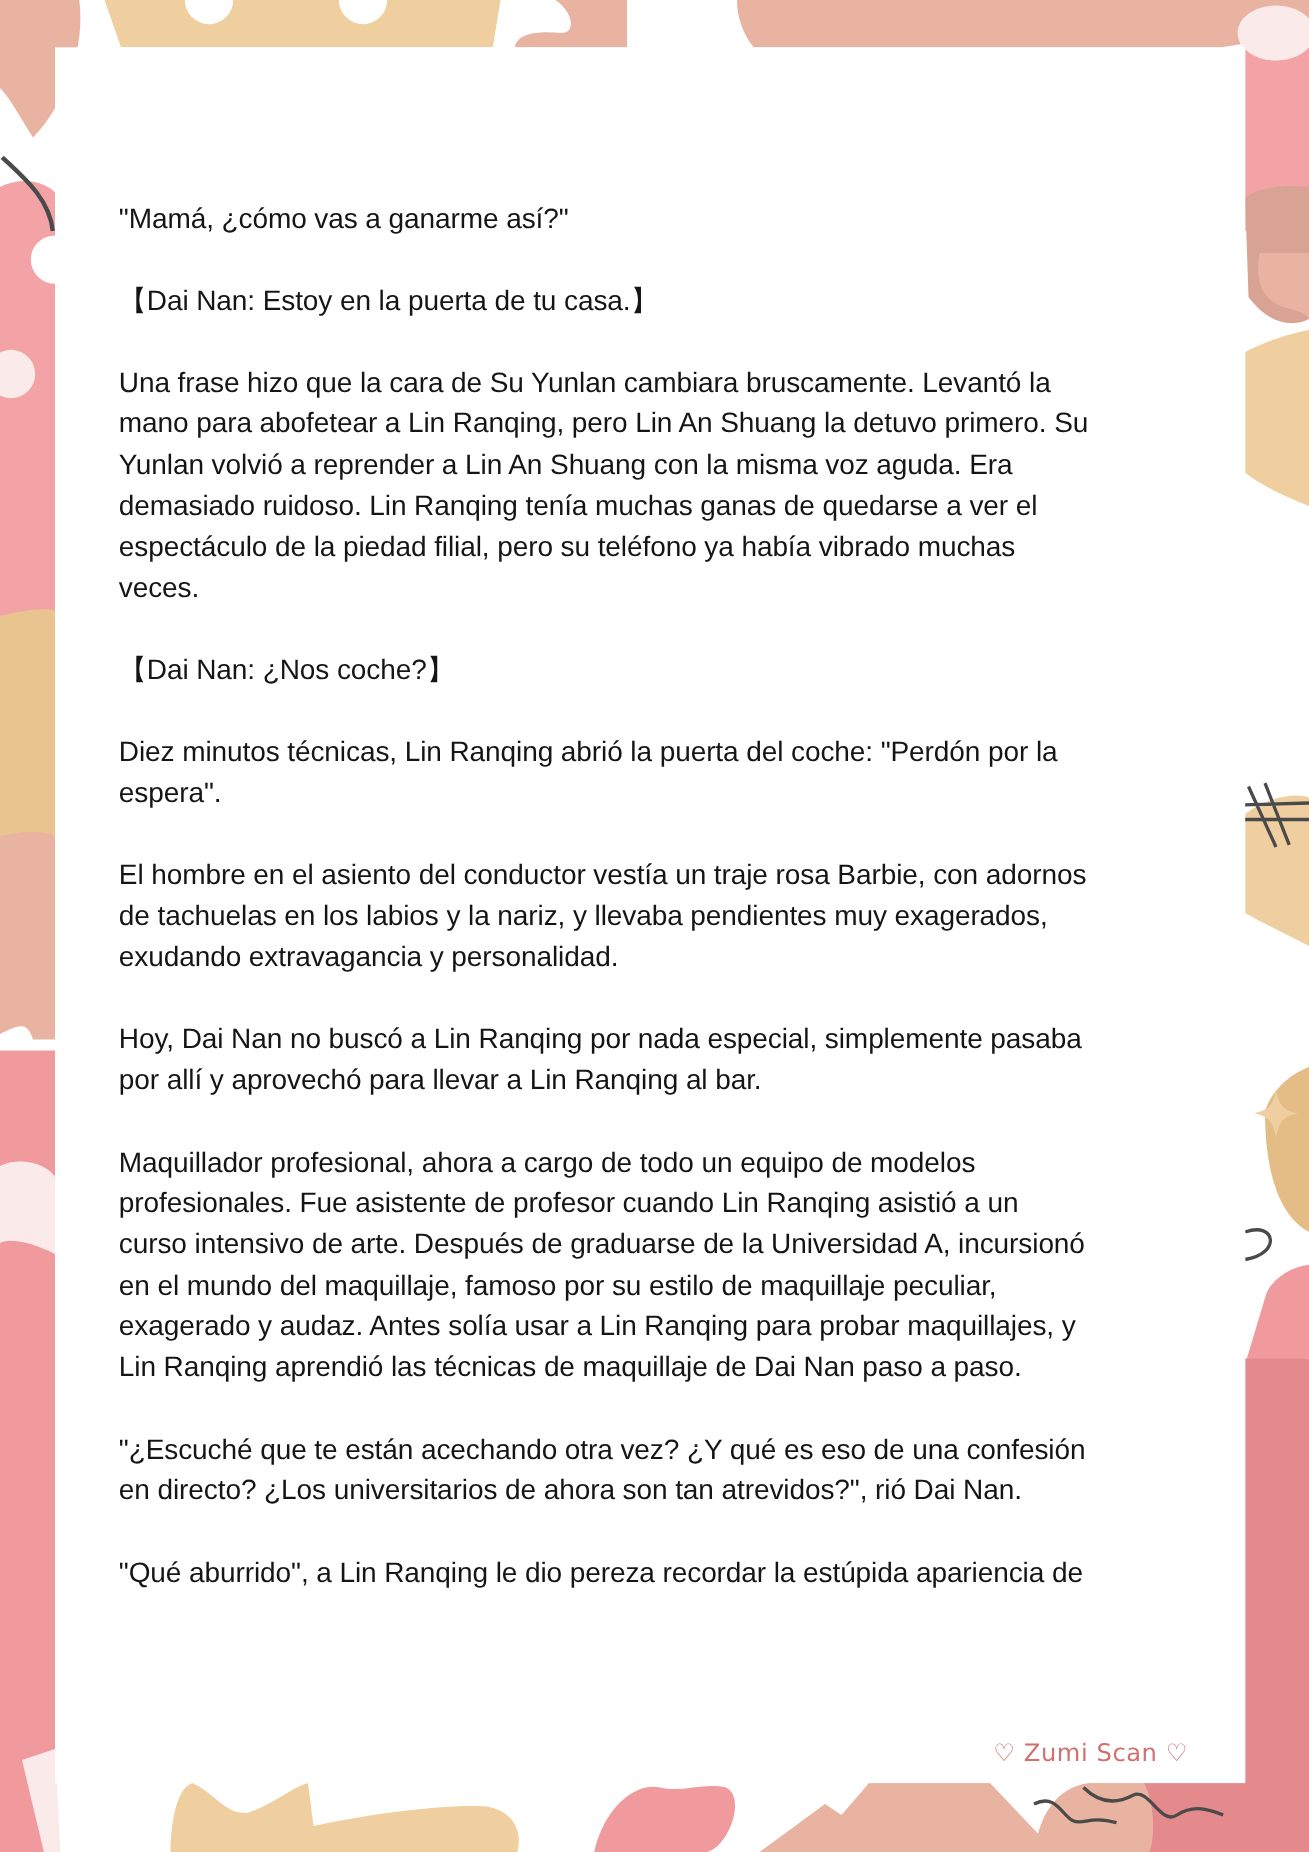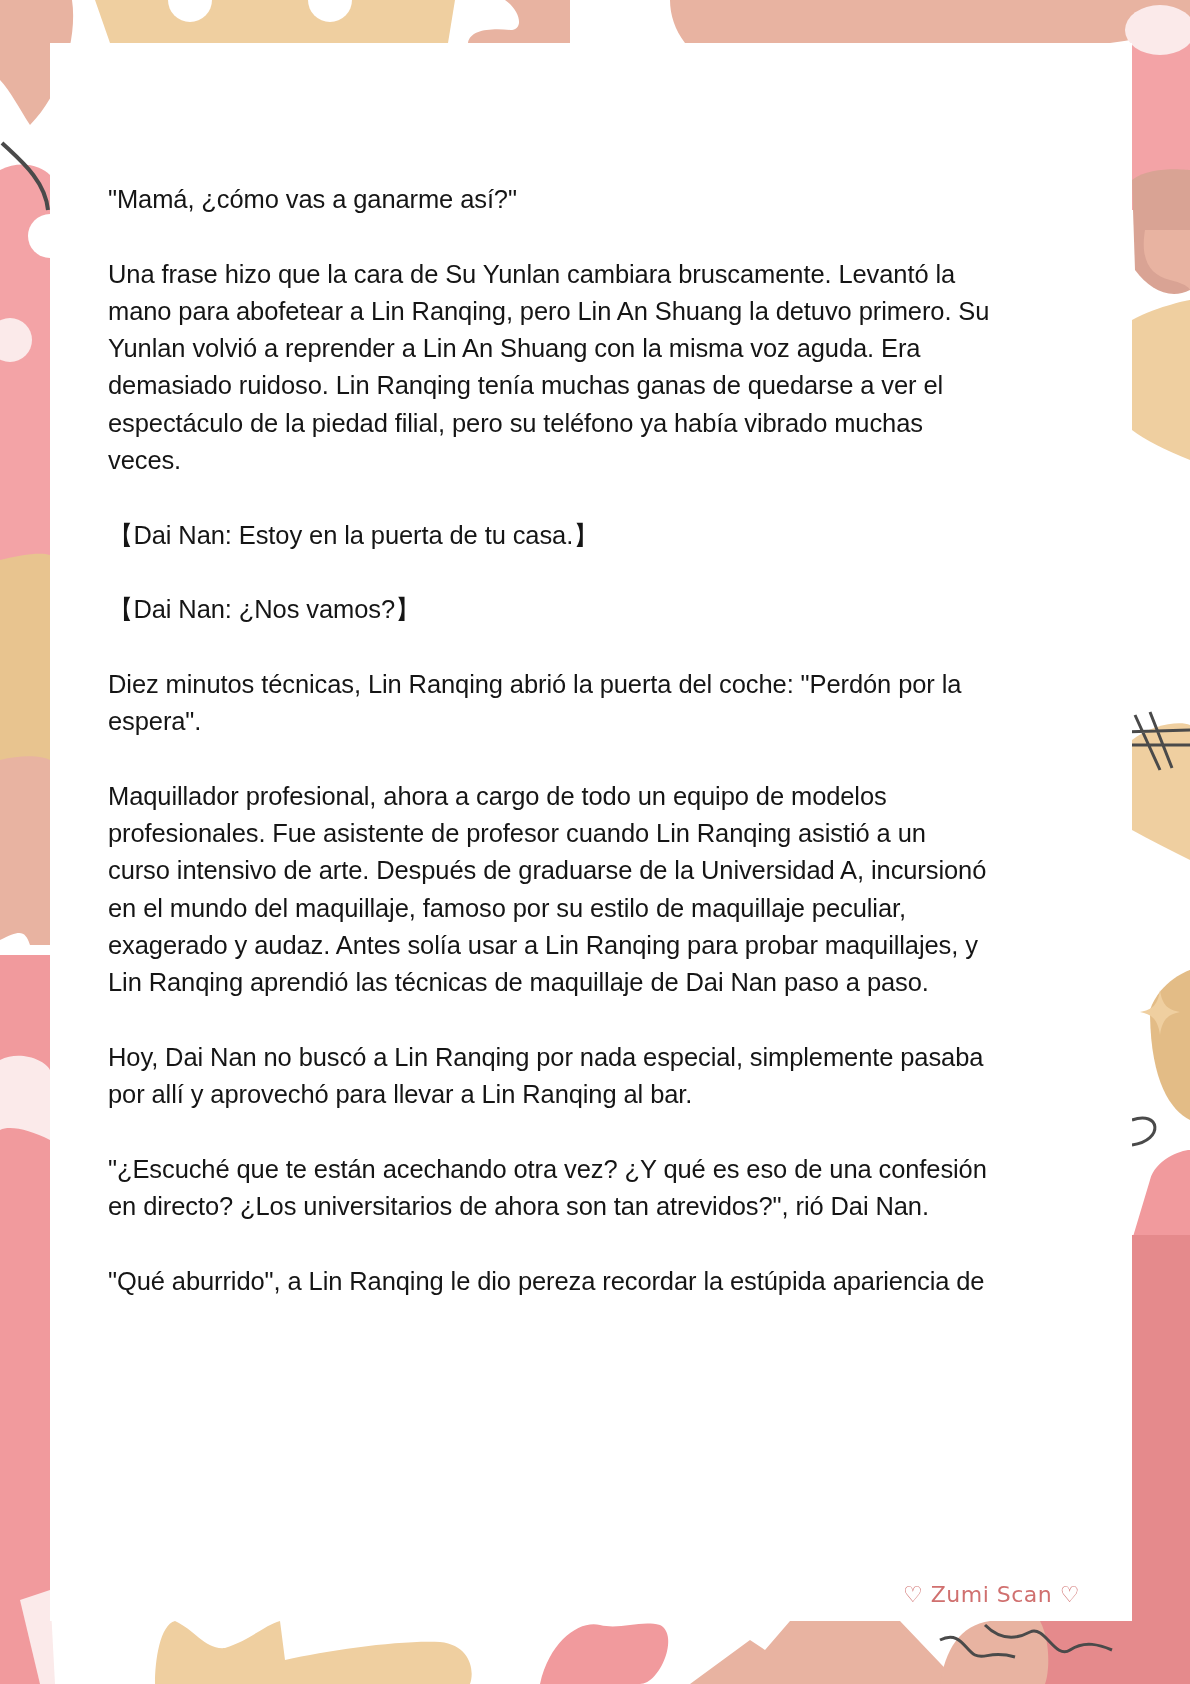--- a/index.html
+++ b/index.html
@@ -51,36 +51,39 @@
   <path d="M1132 1120 C1160 1110 1165 1140 1132 1145" stroke="#4a4a4a" stroke-width="3" fill="none"></path>
   <path d="M940 1640 C960 1630 965 1650 975 1655 C985 1660 990 1650 1015 1657 M985 1625 C1000 1640 1015 1640 1030 1632 C1045 1625 1055 1660 1070 1650 C1085 1640 1100 1645 1112 1650" stroke="#4a4a4a" stroke-width="3" fill="none"></path>
 
   <path d="M1160 990 C1162 1005 1168 1010 1180 1012 C1168 1014 1162 1020 1160 1035 C1158 1020 1152 1014 1140 1012 C1152 1010 1158 1005 1160 990 Z" fill="#EFCFA0"></path>
 </svg>
 
 <div class="panel"></div>
 
 <div class="content">
   <p>"Mamá, ¿cómo vas a ganarme así?"</p>
+  <p>【Dai Nan: Estoy en la puerta de tu casa.】</p>
   <p>Una frase hizo que la cara de Su Yunlan cambiara bruscamente. Levantó la
 mano para abofetear a Lin Ranqing, pero Lin An Shuang la detuvo primero. Su
 Yunlan volvió a reprender a Lin An Shuang con la misma voz aguda. Era
 demasiado ruidoso. Lin Ranqing tenía muchas ganas de quedarse a ver el
 espectáculo de la piedad filial, pero su teléfono ya había vibrado muchas
 veces.</p>
-  <p>【Dai Nan: Estoy en la puerta de tu casa.】</p>
-  <p>【Dai Nan: ¿Nos vamos?】</p>
+  <p>【Dai Nan: ¿Nos coche?】</p>
   <p>Diez minutos técnicas, Lin Ranqing abrió la puerta del coche: "Perdón por la
 espera".</p>
+  <p>El hombre en el asiento del conductor vestía un traje rosa Barbie, con adornos
+de tachuelas en los labios y la nariz, y llevaba pendientes muy exagerados,
+exudando extravagancia y personalidad.</p>
+  <p>Hoy, Dai Nan no buscó a Lin Ranqing por nada especial, simplemente pasaba
+por allí y aprovechó para llevar a Lin Ranqing al bar.</p>
   <p>Maquillador profesional, ahora a cargo de todo un equipo de modelos
 profesionales. Fue asistente de profesor cuando Lin Ranqing asistió a un
 curso intensivo de arte. Después de graduarse de la Universidad A, incursionó
 en el mundo del maquillaje, famoso por su estilo de maquillaje peculiar,
 exagerado y audaz. Antes solía usar a Lin Ranqing para probar maquillajes, y
 Lin Ranqing aprendió las técnicas de maquillaje de Dai Nan paso a paso.</p>
-  <p>Hoy, Dai Nan no buscó a Lin Ranqing por nada especial, simplemente pasaba
-por allí y aprovechó para llevar a Lin Ranqing al bar.</p>
   <p>"¿Escuché que te están acechando otra vez? ¿Y qué es eso de una confesión
 en directo? ¿Los universitarios de ahora son tan atrevidos?", rió Dai Nan.</p>
   <p>"Qué aburrido", a Lin Ranqing le dio pereza recordar la estúpida apariencia de</p>
 </div>
 
 <div class="watermark">♡ Zumi Scan ♡</div>
 
 </body></html>

